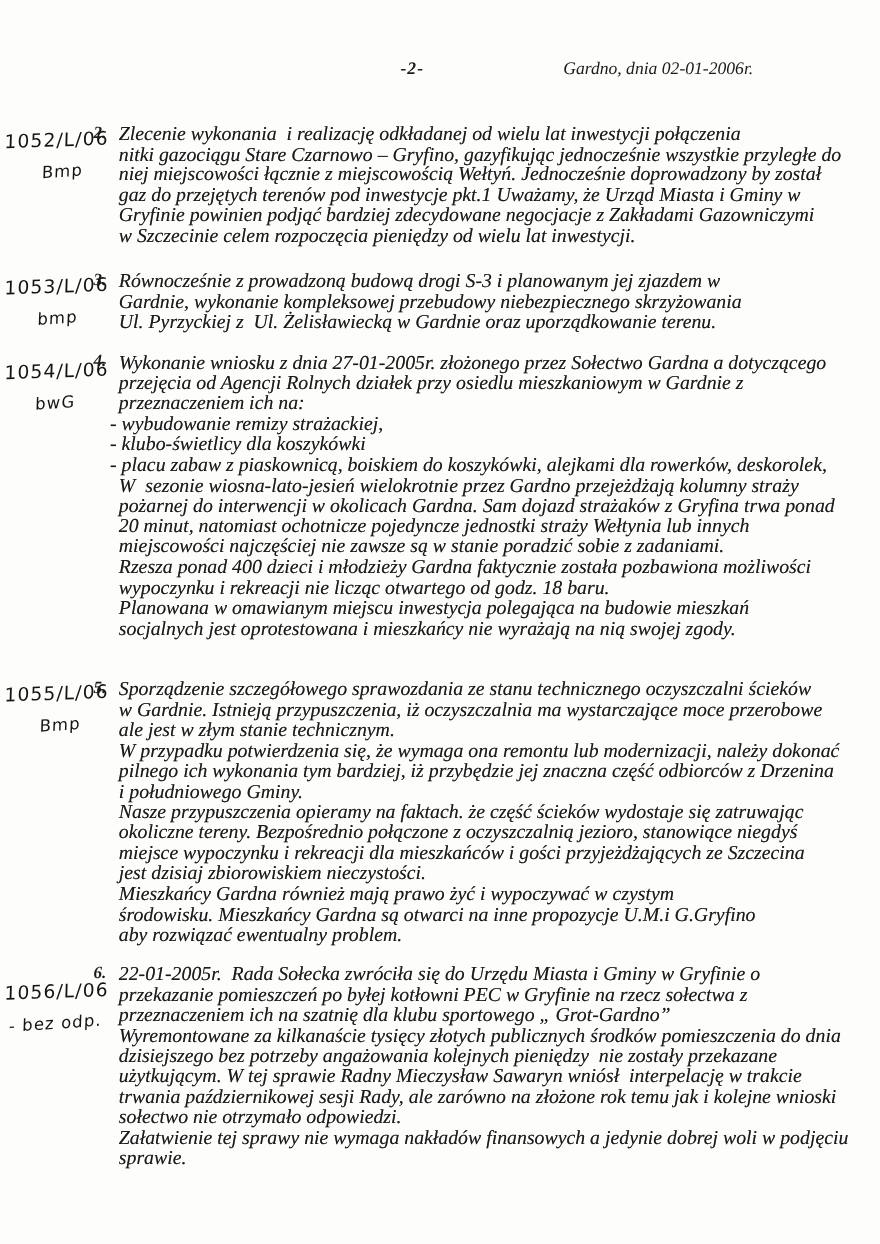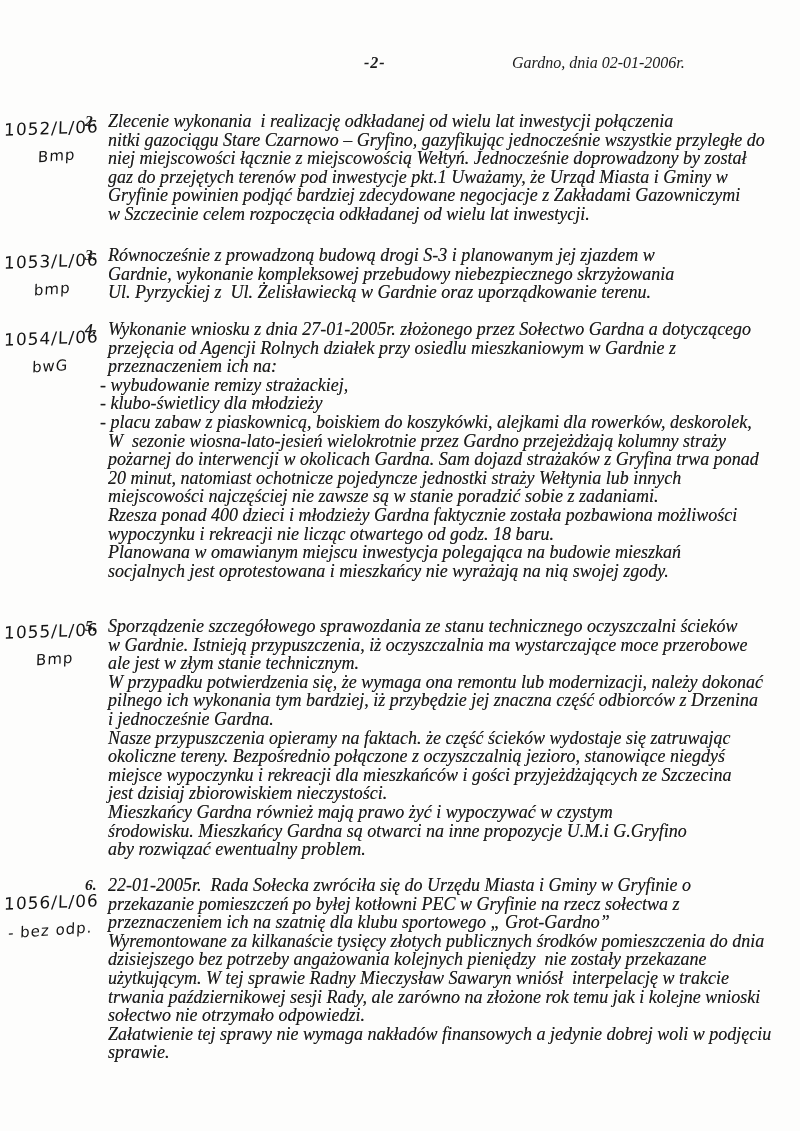--- a/index.html
+++ b/index.html
@@ -69,21 +69,21 @@
           <div class="ann-ref">1052/L/06</div>
           <div class="ann-note" style="padding-left: 34px;">Bmp</div>
         </div>
         <span class="item-num">2.</span>
         <div>
           <div class="line">Zlecenie wykonania  i realizację odkładanej od wielu lat inwestycji połączenia</div>
           <div class="line">nitki gazociągu Stare Czarnowo – Gryfino, gazyfikując jednocześnie wszystkie przyległe do</div>
           <div class="line">niej miejscowości łącznie z miejscowością Wełtyń. Jednocześnie doprowadzony by został</div>
           <div class="line">gaz do przejętych terenów pod inwestycje pkt.1 Uważamy, że Urząd Miasta i Gminy w</div>
           <div class="line">Gryfinie powinien podjąć bardziej zdecydowane negocjacje z Zakładami Gazowniczymi</div>
-          <div class="line">w Szczecinie celem rozpoczęcia odkładanej od wielu lat inwestycji.</div>
+          <div class="line">w Szczecinie celem rozpoczęcia pieniędzy od wielu lat inwestycji.</div>
         </div>
       </section>
       <section class="item" style="top: 246px;">
         <div class="annotation" style="top: 5px;">
           <div class="ann-ref">1053/L/06</div>
           <div class="ann-note" style="padding-left: 30px;">bmp</div>
         </div>
         <span class="item-num">3.</span>
         <div>
           <div class="line">Równocześnie z prowadzoną budową drogi S-3 i planowanym jej zjazdem w</div>
@@ -95,21 +95,21 @@
         <div class="annotation" style="top: 8px;">
           <div class="ann-ref">1054/L/06</div>
           <div class="ann-note" style="padding-left: 28px;">bwG</div>
         </div>
         <span class="item-num">4.</span>
         <div>
           <div class="line">Wykonanie wniosku z dnia 27-01-2005r. złożonego przez Sołectwo Gardna a dotyczącego</div>
           <div class="line">przejęcia od Agencji Rolnych działek przy osiedlu mieszkaniowym w Gardnie z</div>
           <div class="line">przeznaczeniem ich na:</div>
           <div class="line bullet">- wybudowanie remizy strażackiej,</div>
-          <div class="line bullet">- klubo-świetlicy dla młodzieży</div>
+          <div class="line bullet">- klubo-świetlicy dla koszykówki</div>
           <div class="line bullet">- placu zabaw z piaskownicą, boiskiem do koszykówki, alejkami dla rowerków, deskorolek,</div>
           <div class="line">W  sezonie wiosna-lato-jesień wielokrotnie przez Gardno przejeżdżają kolumny straży</div>
           <div class="line">pożarnej do interwencji w okolicach Gardna. Sam dojazd strażaków z Gryfina trwa ponad</div>
           <div class="line">20 minut, natomiast ochotnicze pojedyncze jednostki straży Wełtynia lub innych</div>
           <div class="line">miejscowości najczęściej nie zawsze są w stanie poradzić sobie z zadaniami.</div>
           <div class="line">Rzesza ponad 400 dzieci i młodzieży Gardna faktycznie została pozbawiona możliwości</div>
           <div class="line">wypoczynku i rekreacji nie licząc otwartego od godz. 18 baru.</div>
           <div class="line">Planowana w omawianym miejscu inwestycja polegająca na budowie mieszkań</div>
           <div class="line">socjalnych jest oprotestowana i mieszkańcy nie wyrażają na nią swojej zgody.</div>
         </div>
@@ -119,21 +119,21 @@
           <div class="ann-ref">1055/L/06</div>
           <div class="ann-note" style="padding-left: 32px;">Bmp</div>
         </div>
         <span class="item-num">5.</span>
         <div>
           <div class="line">Sporządzenie szczegółowego sprawozdania ze stanu technicznego oczyszczalni ścieków</div>
           <div class="line">w Gardnie. Istnieją przypuszczenia, iż oczyszczalnia ma wystarczające moce przerobowe</div>
           <div class="line">ale jest w złym stanie technicznym.</div>
           <div class="line">W przypadku potwierdzenia się, że wymaga ona remontu lub modernizacji, należy dokonać</div>
           <div class="line">pilnego ich wykonania tym bardziej, iż przybędzie jej znaczna część odbiorców z Drzenina</div>
-          <div class="line">i jednocześnie Gardna.</div>
+          <div class="line">i południowego Gminy.</div>
           <div class="line">Nasze przypuszczenia opieramy na faktach. że część ścieków wydostaje się zatruwając</div>
           <div class="line">okoliczne tereny. Bezpośrednio połączone z oczyszczalnią jezioro, stanowiące niegdyś</div>
           <div class="line">miejsce wypoczynku i rekreacji dla mieszkańców i gości przyjeżdżających ze Szczecina</div>
           <div class="line">jest dzisiaj zbiorowiskiem nieczystości.</div>
           <div class="line">Mieszkańcy Gardna również mają prawo żyć i wypoczywać w czystym</div>
           <div class="line">środowisku. Mieszkańcy Gardna są otwarci na inne propozycje U.M.i G.Gryfino</div>
           <div class="line">aby rozwiązać ewentualny problem.</div>
         </div>
       </section>
       <section class="item" style="top: 876px;">

